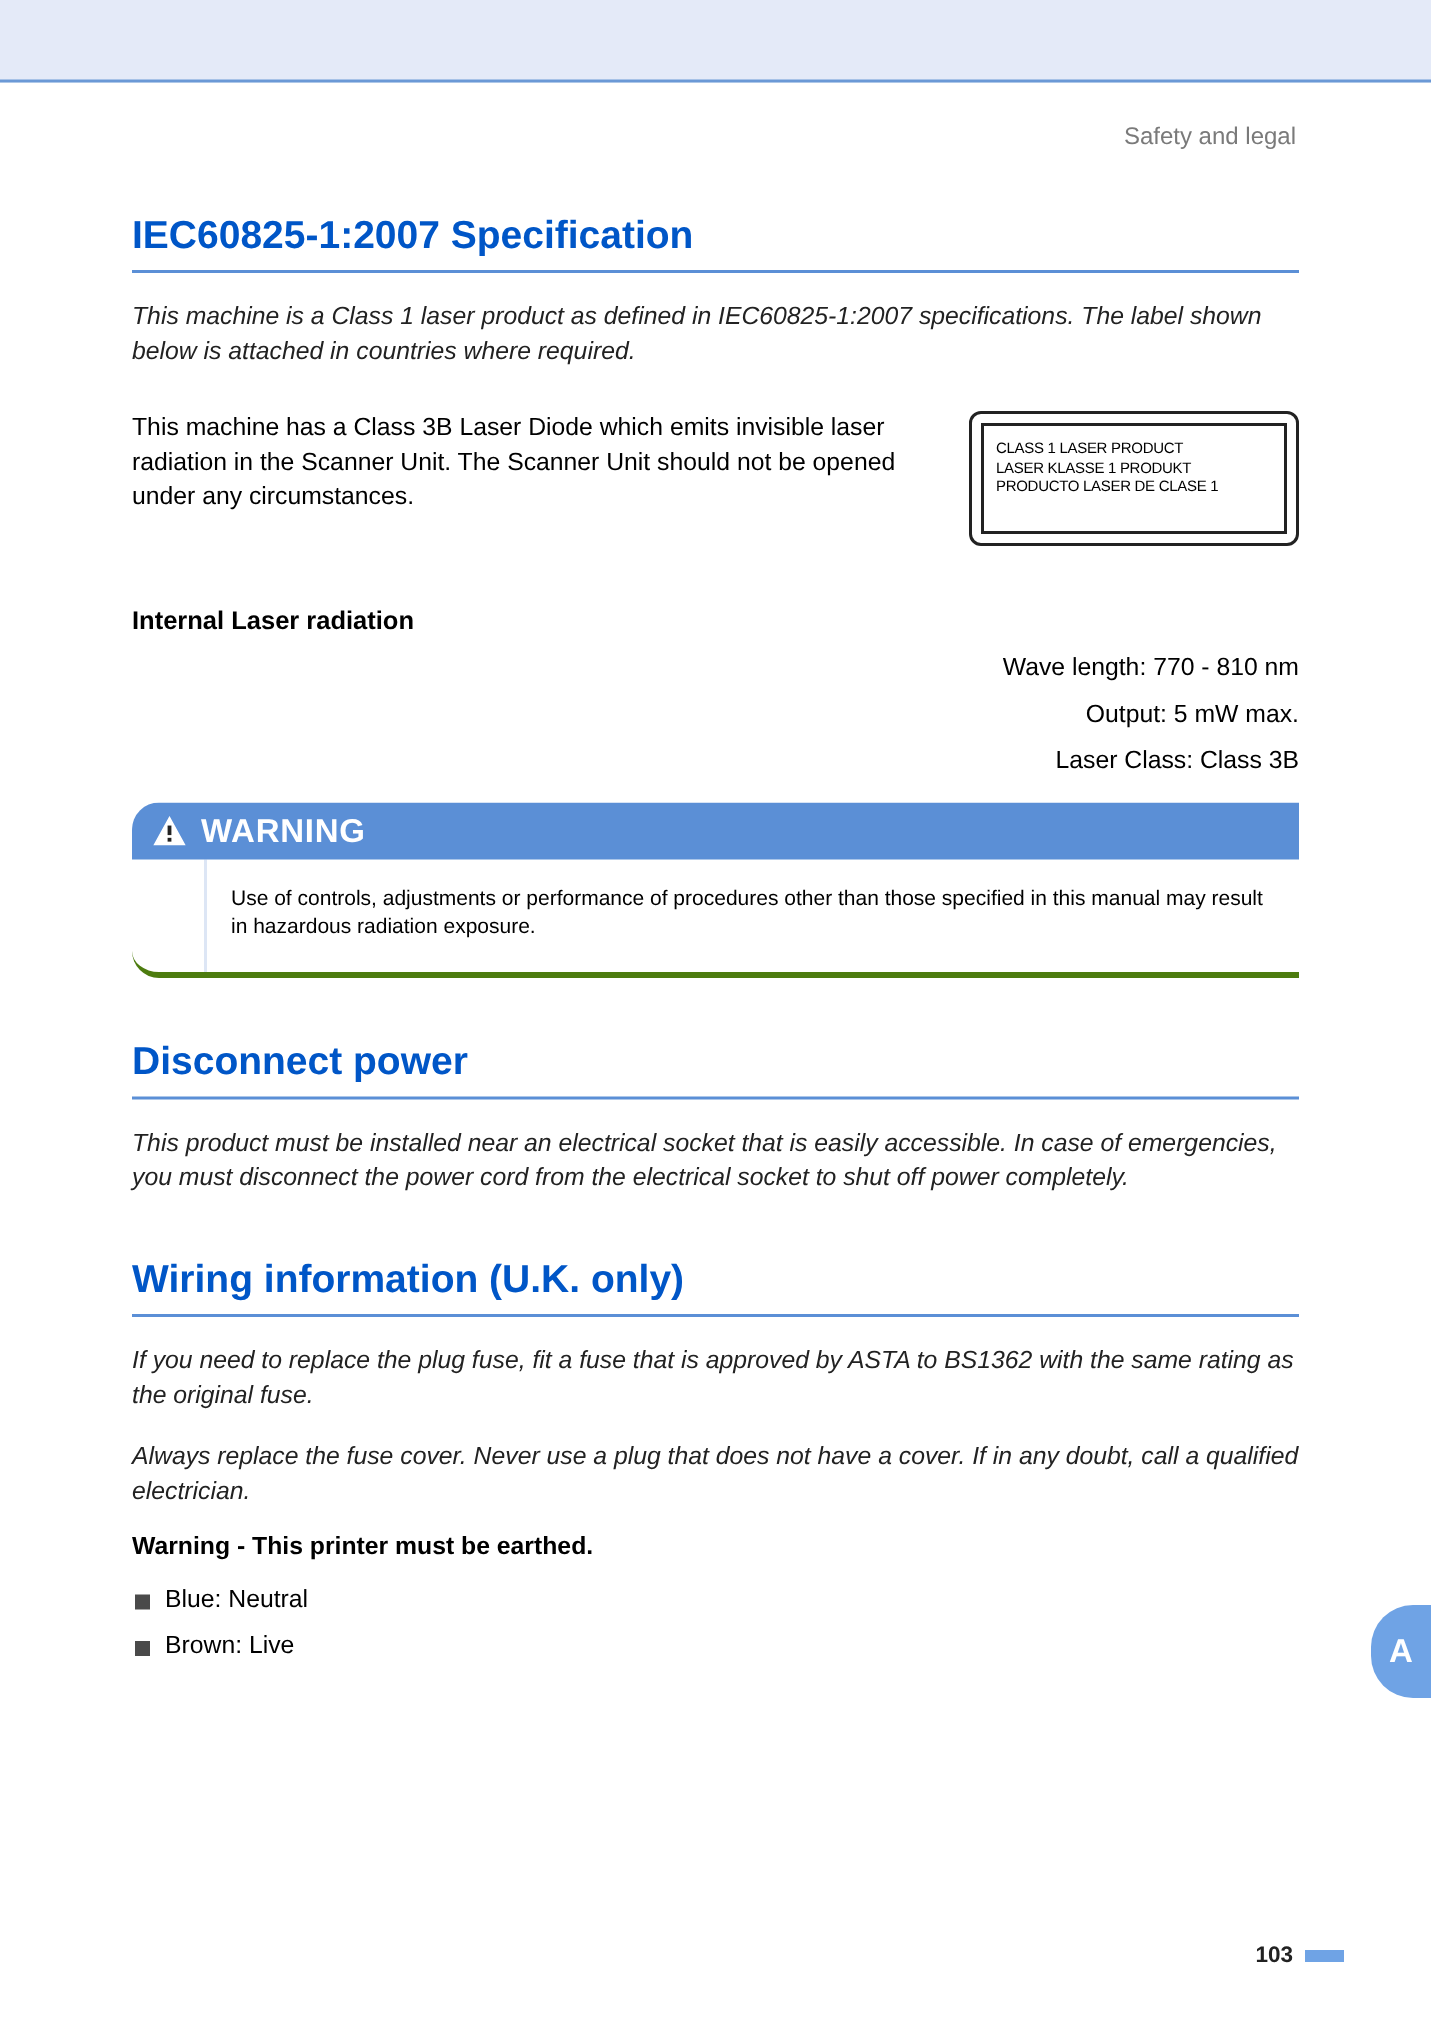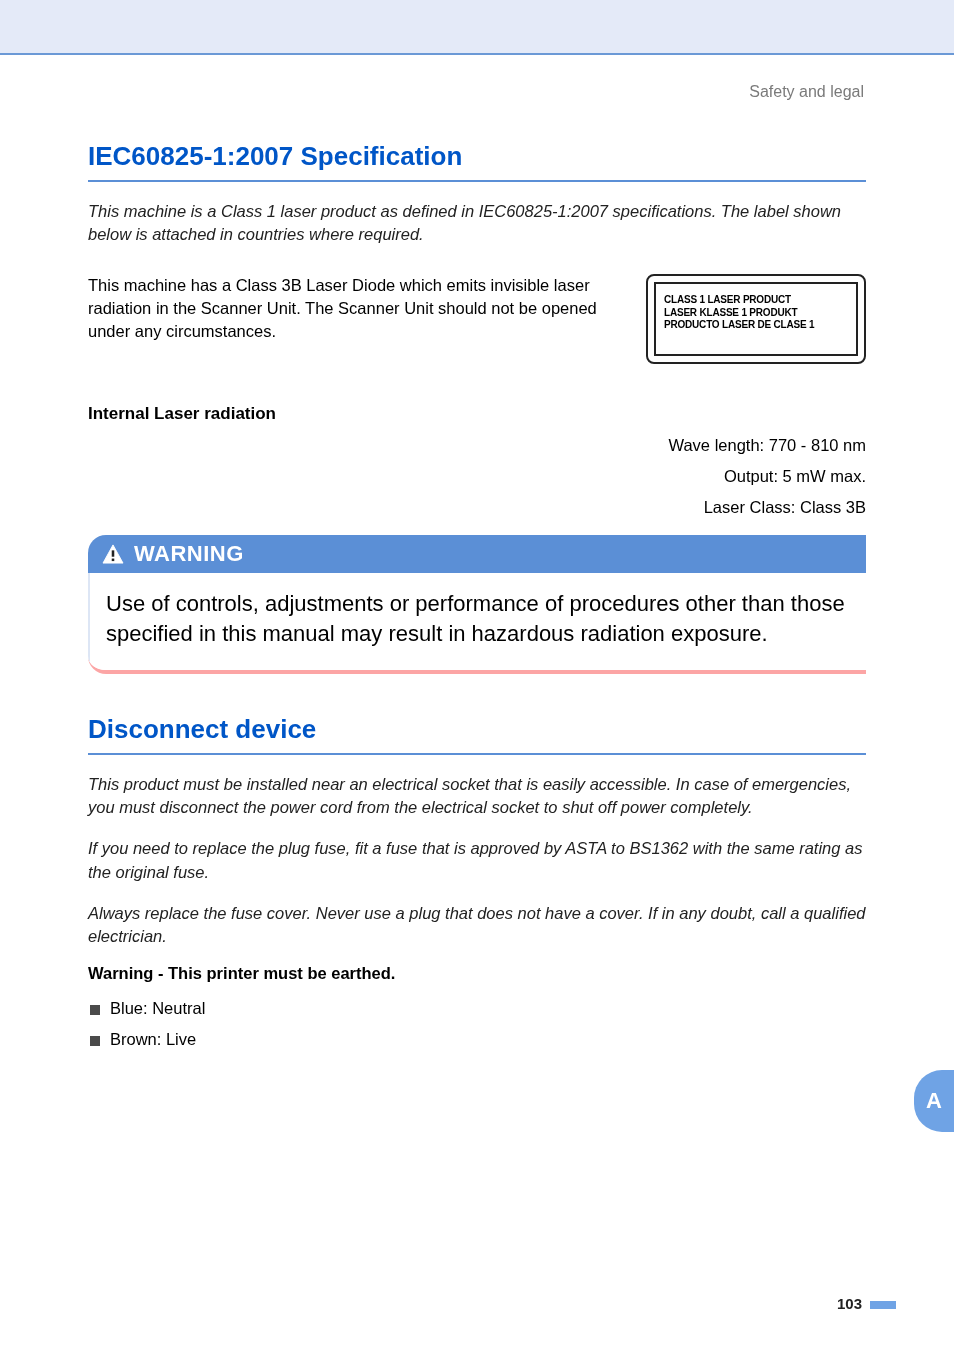--- a/index.html
+++ b/index.html
@@ -53,42 +53,41 @@
       flex: 1;
       font-size: 16.5px;
       line-height: 1.4;
     }
     .label-box {
       border: 2px solid #222;
       border-radius: 8px;
       padding: 6px;
       width: 220px;
       flex-shrink: 0;
-      font-weight: bold;
     }
     .label-box-inner {
       border: 2px solid #222;
       padding: 10px 8px 22px 8px;
       font-size: 10px;
       line-height: 1.25;
       letter-spacing: -0.2px;
     }
     .sub-heading {
       font-weight: bold;
       font-size: 17px;
       margin-top: 40px;
     }
     .spec-line {
       font-size: 16.5px;
       margin-top: 12px;
       text-align: right;
     }
     .warning-block {
       margin-top: 18px;
-      border-bottom: 4px solid #fca5a5;
+      border-bottom: 4px solid #4d7c0f;
       border-radius: 0 0 0 18px;
       overflow: hidden;
     }
     .warning-header {
       background: #5b8fd6;
       color: #fff;
       padding: 6px 14px;
       border-radius: 18px 0 0 0;
       display: inline-flex;
       align-items: center;
@@ -104,24 +103,25 @@
     .warning-icon svg {
       display: block;
     }
     .warning-title {
       font-size: 22px;
       font-weight: bold;
       letter-spacing: 0.5px;
     }
     .warning-body {
       padding: 16px 16px 20px 16px;
-      font-size: 22px;
+      font-size: 14px;
       line-height: 1.4;
       background: #fff;
       border-left: 2px solid #dde6f5;
+      margin-left: 48px;
     }
     .bold-line {
       font-weight: bold;
       font-size: 16.5px;
       margin-top: 16px;
     }
     ul.wire-list {
       list-style: none;
       margin-top: 10px;
     }
@@ -207,23 +207,24 @@
           <polygon points="12,1 23,21 1,21" fill="#fff" stroke="#fff" stroke-width="1"></polygon>
           <rect x="10.6" y="7" width="2.8" height="7" fill="#222"></rect>
           <rect x="10.6" y="16" width="2.8" height="2.8" fill="#222"></rect>
         </svg>
       </span>
       <span class="warning-title">WARNING</span>
     </div>
     <div class="warning-body">Use of controls, adjustments or performance of procedures other than those specified in this manual may result in hazardous radiation exposure.</div>
   </div>
 
-  <h2 class="section-heading">Disconnect device</h2>
+  <h2 class="section-heading">Disconnect power</h2>
   <p class="body-text">This product must be installed near an electrical socket that is easily accessible. In case of emergencies, you must disconnect the power cord from the electrical socket to shut off power completely.</p>
 
+  <h2 class="section-heading">Wiring information (U.K. only)</h2>
   <p class="body-text">If you need to replace the plug fuse, fit a fuse that is approved by ASTA to BS1362 with the same rating as the original fuse.</p>
   <p class="body-text">Always replace the fuse cover. Never use a plug that does not have a cover. If in any doubt, call a qualified electrician.</p>
   <p class="bold-line">Warning - This printer must be earthed.</p>
 
   <ul class="wire-list">
     <li>Blue: Neutral</li>
     <li>Brown: Live</li>
   </ul>
 
 </div>

